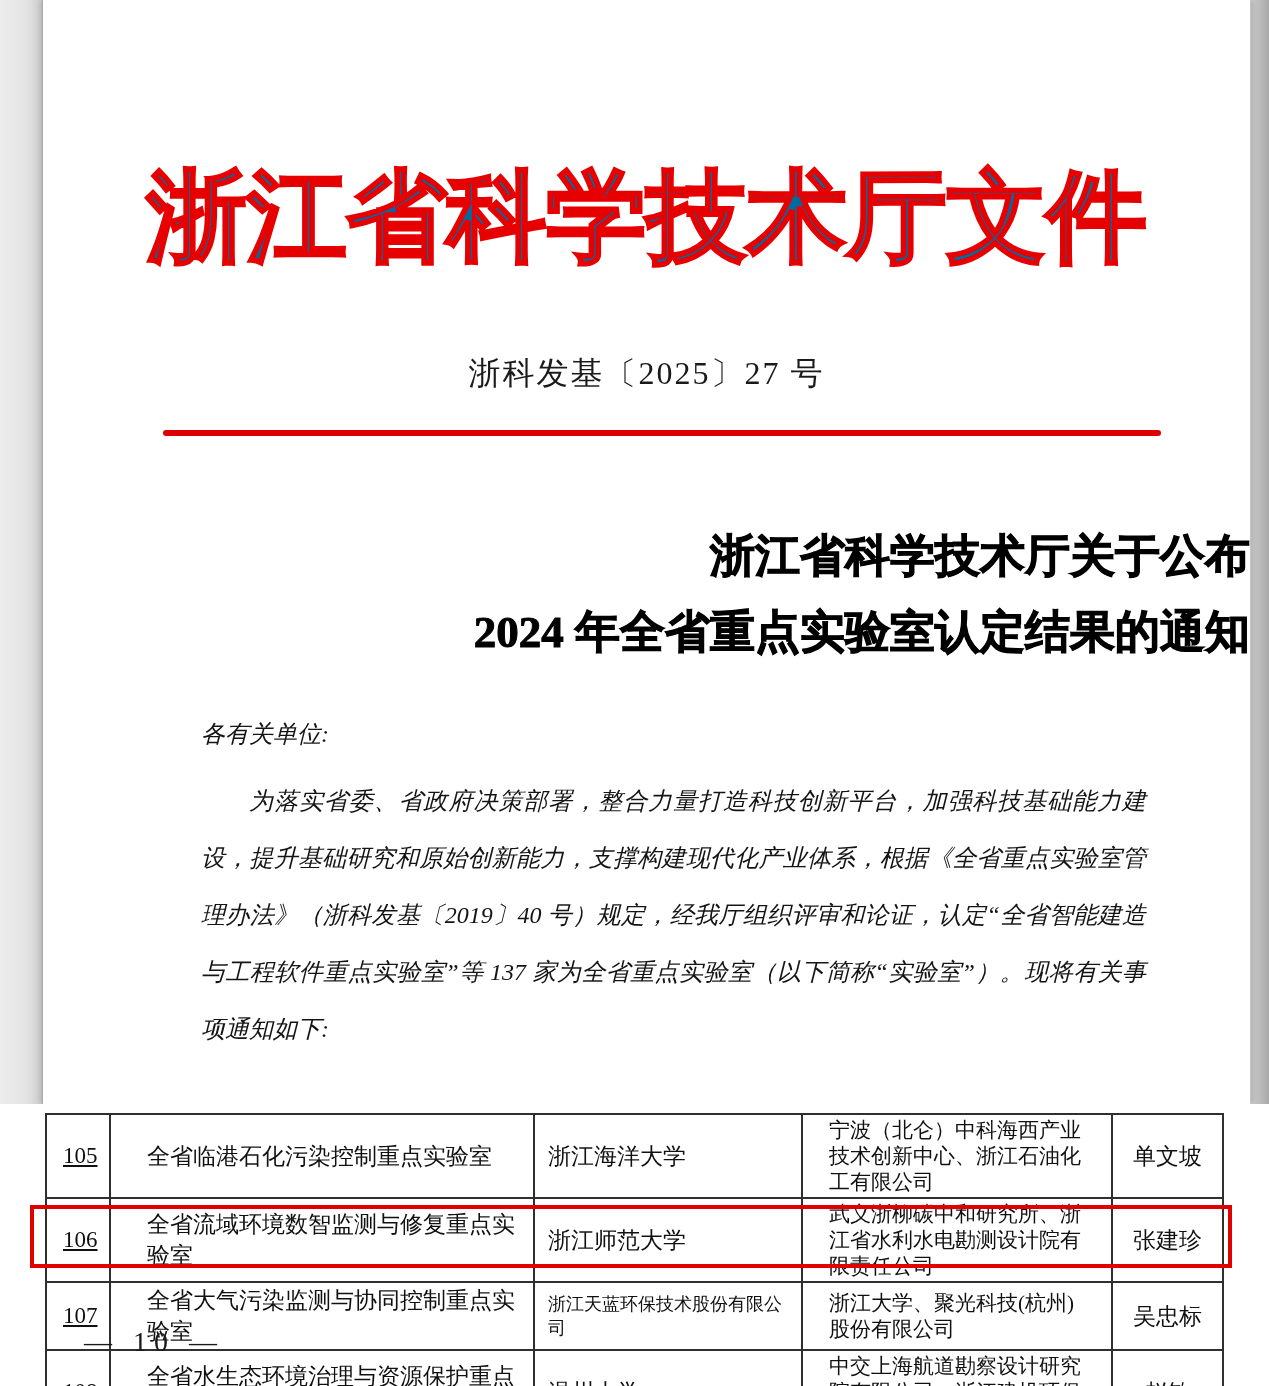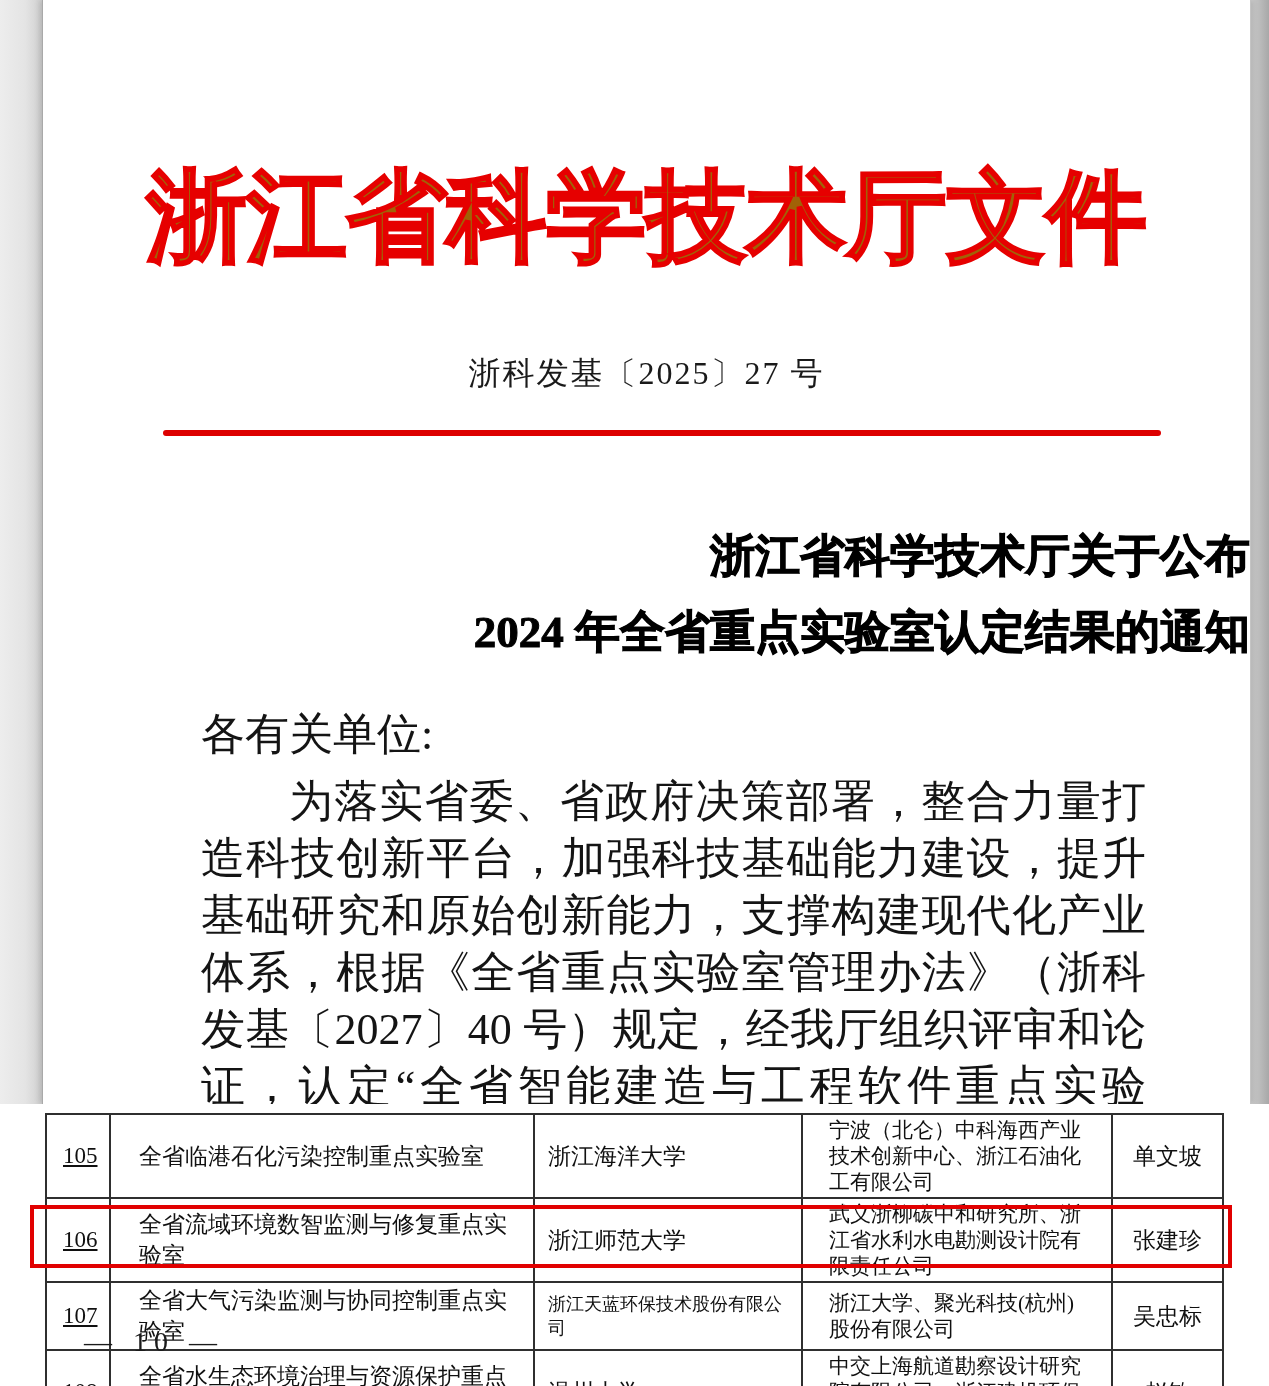--- a/index.html
+++ b/index.html
@@ -11,43 +11,43 @@
   
   .strip-left{position:absolute;left:0;top:0;width:42px;height:1104px;
     background:linear-gradient(to right,#ededed 0%,#e4e4e4 60%,#cfcfcf 100%);}
   .strip-right{position:absolute;left:1249px;top:0;width:20px;height:1104px;
     background:linear-gradient(to right,#d2d2d2 0%,#a8a8a8 100%);}
   
   .page-top{position:absolute;left:42px;top:0;width:1207px;height:1104px;background:#ffffff;
     border-left:1px solid #a9a9a9;border-right:1px solid #c4c4c4;
     box-shadow:-3px 0 5px rgba(0,0,0,.10), 3px 0 5px rgba(0,0,0,.10);}
   .red-head{position:absolute;top:150px;left:0;right:0;margin:0;text-align:center;
-    font-size:100px;line-height:1.35;font-weight:900;color:#a16207;
+    font-size:100px;line-height:1.35;font-weight:900;color:#0369a1;
     -webkit-text-stroke:2.5px #e60000;letter-spacing:0;}
   .doc-no{position:absolute;top:352px;left:0;right:0;text-align:center;
     font-size:32px;color:#1a1a1a;letter-spacing:2px;}
   .red-rule{position:absolute;top:430px;left:120px;width:998px;height:6px;
     background:#dd0000;border-radius:3px;}
   .notice-title{position:absolute;top:518px;left:0;right:0;text-align:right;
     font-size:45px;line-height:76px;font-weight:bold;color:#000;
     -webkit-text-stroke:1px #000;}
   .body-text{position:absolute;top:706px;left:158px;width:945px;
-    font-size:44px;line-height:57px;color:#141414;text-align:justify;}
+    font-size:24px;line-height:57px;color:#141414;text-align:justify;font-style:italic;}
   .salutation{margin:0 0 10px 0;}
   .para{margin:0;text-indent:2em;}
   
   .table-section{position:absolute;left:0;top:1104px;width:1269px;height:282px;background:#ffffff;}
   table.results{position:absolute;left:45px;top:9px;width:1177px;
     border-collapse:collapse;table-layout:fixed;}
   table.results td{border:2px solid #2f2f2f;font-size:23px;color:#101010;
     padding:2px 12px;vertical-align:middle;overflow:hidden;}
   table.results tr{height:48px;}
   table.results tr.hl{height:54px;}
   table.results td:nth-child(1){text-align:center;padding:16px;text-decoration:underline;}
-  table.results td:nth-child(2){padding-left:28px;}
+  table.results td:nth-child(2){padding-left:36px;}
   table.results td:nth-child(3){padding-left:13px;}
   table.results td:nth-child(4){font-size:21px;line-height:26px;padding:2px 26px;}
   table.results td:nth-child(5){text-align:center;padding:0;}
   table.results tr.hl td:nth-child(3){font-size:18px;margin-left:28px;}
   .hl-box{position:absolute;left:30px;top:101px;width:1194px;height:55px;
     border:4px solid #e10000;z-index:3;pointer-events:none;}
   .page-no{position:absolute;left:84px;top:222px;font-size:28px;color:#1a1a1a;letter-spacing:7px;}
 </style>
 </head>
 <body>
@@ -60,21 +60,21 @@
   <div class="page-top">
     <h1 class="red-head">浙江省科学技术厅文件</h1>
     <div class="doc-no">浙科发基〔2025〕27 号</div>
     <div class="red-rule"></div>
     <div class="notice-title">
       <div>浙江省科学技术厅关于公布</div>
       <div>2024 年全省重点实验室认定结果的通知</div>
     </div>
     <div class="body-text">
       <div class="salutation">各有关单位:</div>
-      <p class="para">为落实省委、省政府决策部署，整合力量打造科技创新平台，加强科技基础能力建设，提升基础研究和原始创新能力，支撑构建现代化产业体系，根据《全省重点实验室管理办法》（浙科发基〔2027〕40 号）规定，经我厅组织评审和论证，认定“全省智能建造与工程软件重点实验室”等 137 家为全省重点实验室（以下简称“实验室”）。现将有关事项通知如下:</p>
+      <p class="para">为落实省委、省政府决策部署，整合力量打造科技创新平台，加强科技基础能力建设，提升基础研究和原始创新能力，支撑构建现代化产业体系，根据《全省重点实验室管理办法》（浙科发基〔2019〕40 号）规定，经我厅组织评审和论证，认定“全省智能建造与工程软件重点实验室”等 137 家为全省重点实验室（以下简称“实验室”）。现将有关事项通知如下:</p>
     </div>
   </div>
 
   <div class="table-section">
     <table class="results">
       <colgroup>
         <col style="width:64px">
           <col style="width:424px">
           <col style="width:268px">
         <col style="width:310px">

